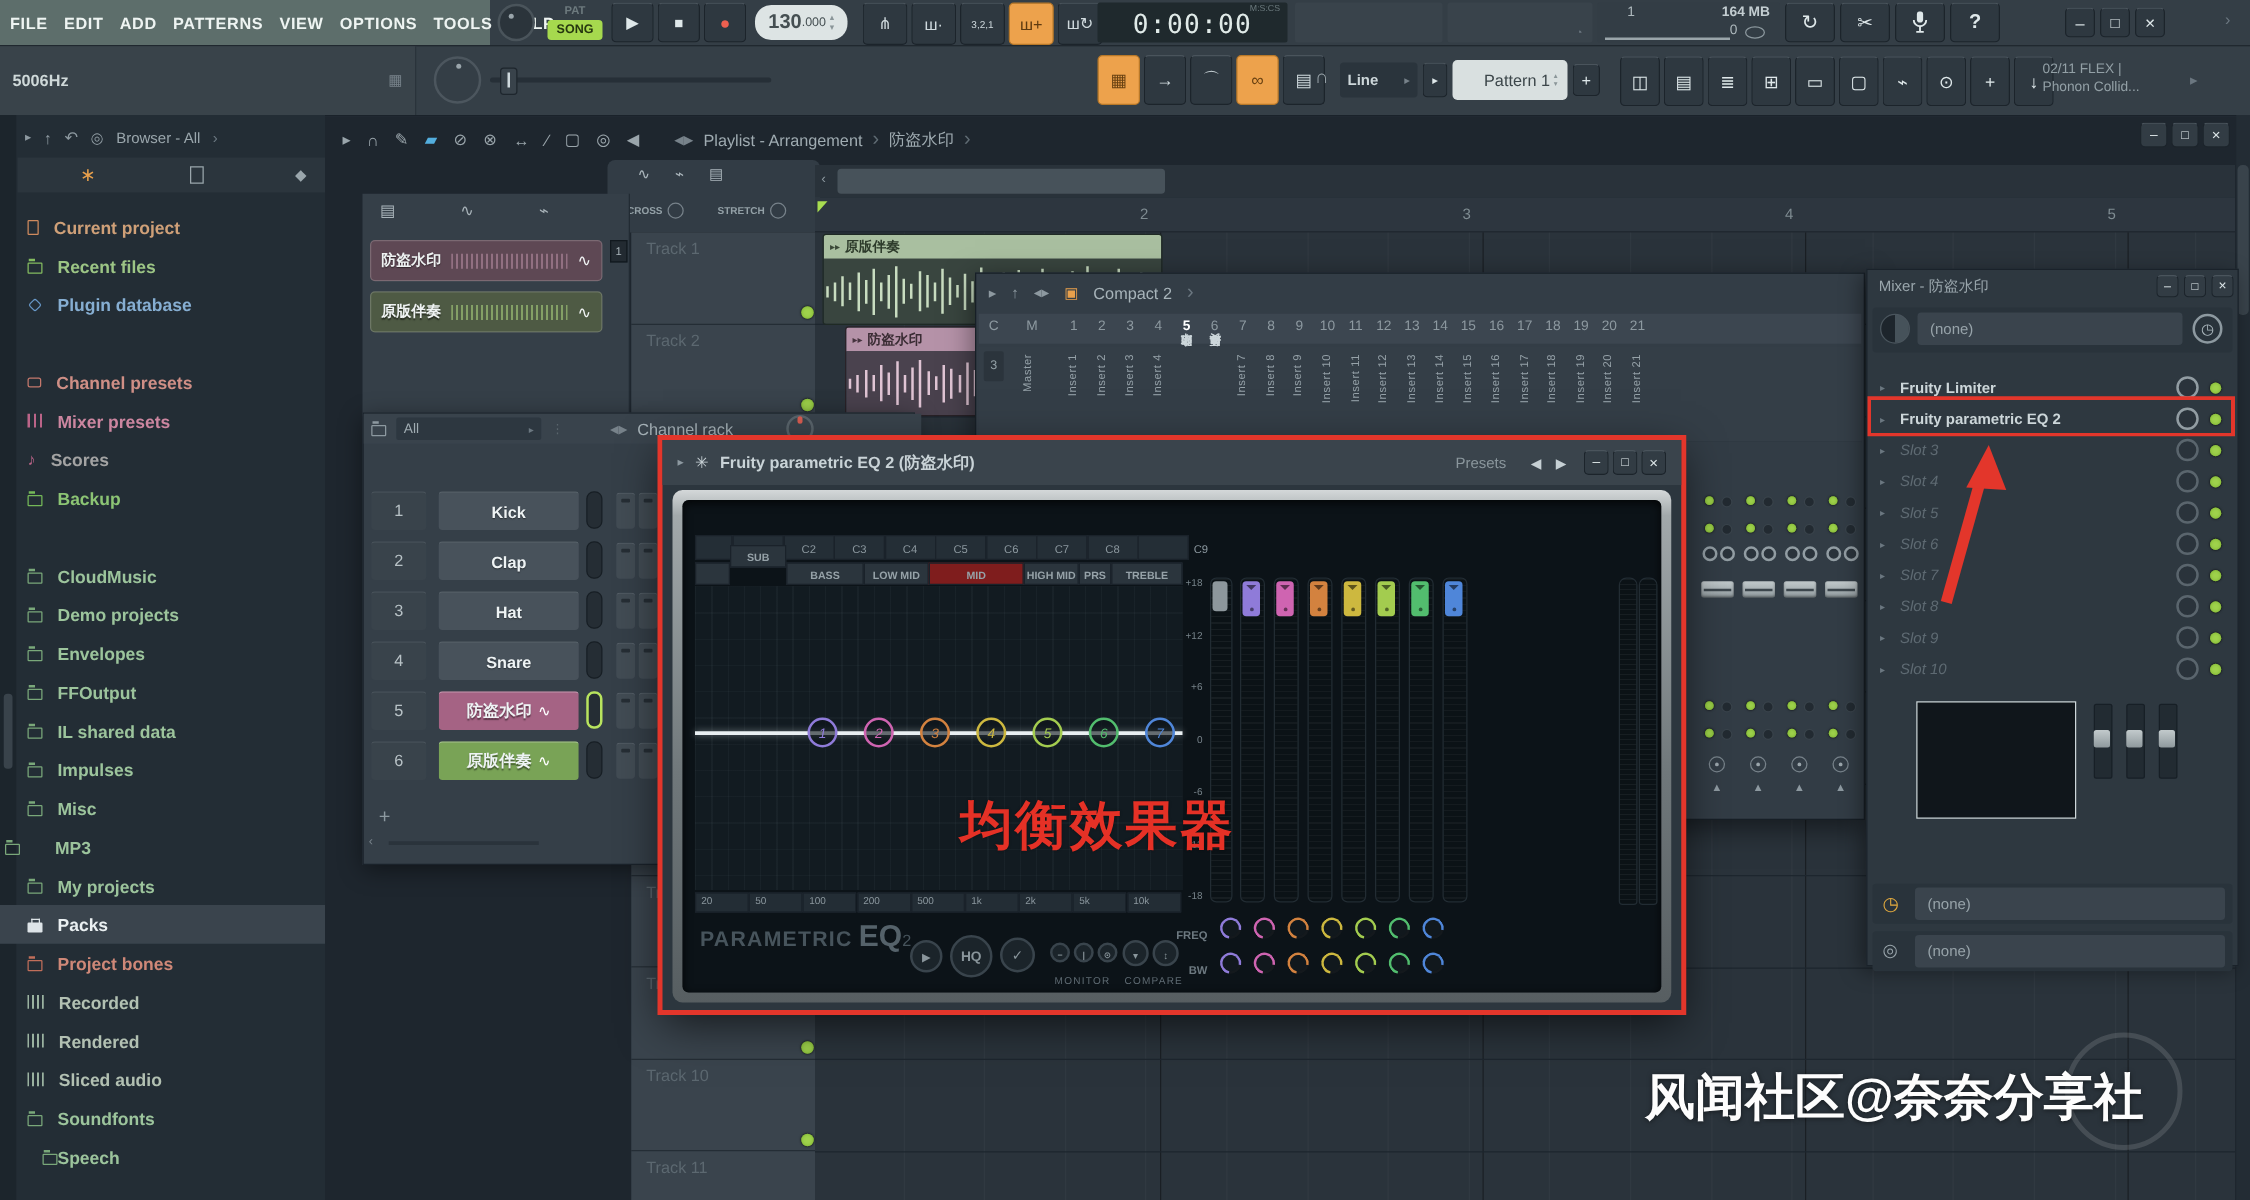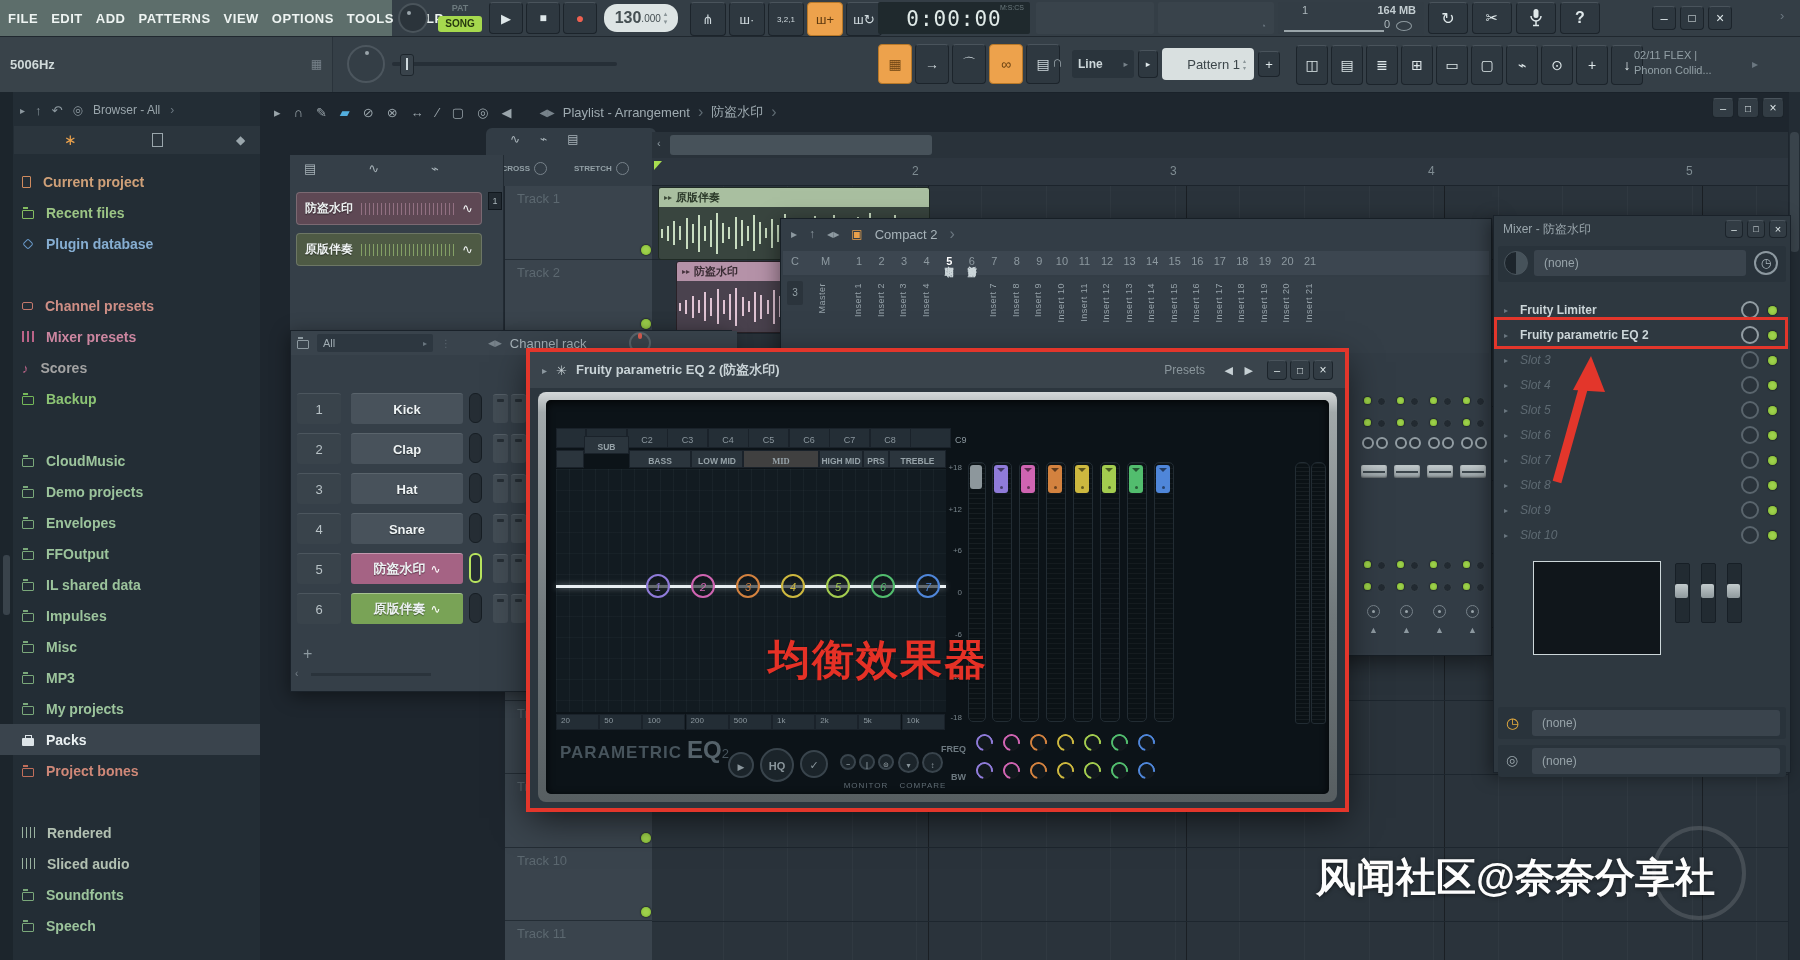--- a/index.html
+++ b/index.html
@@ -219,49 +219,53 @@
             <span style="font-size: 14px; font-weight: bold; color: rgb(156, 196, 156); white-space: nowrap;">IL shared data</span>
           </div>
           <div style="position: absolute; left: 0px; top: 434px; width: 260px; height: 31px; display: flex; align-items: center; padding-left: 22px; box-sizing: border-box; gap: 12px;">
             <span class="ic ic-folder" style="color: rgb(122, 168, 122);"></span>
             <span style="font-size: 14px; font-weight: bold; color: rgb(156, 196, 156); white-space: nowrap;">Impulses</span>
           </div>
           <div style="position: absolute; left: 0px; top: 465px; width: 260px; height: 31px; display: flex; align-items: center; padding-left: 22px; box-sizing: border-box; gap: 12px;">
             <span class="ic ic-folder" style="color: rgb(122, 168, 122);"></span>
             <span style="font-size: 14px; font-weight: bold; color: rgb(156, 196, 156); white-space: nowrap;">Misc</span>
           </div>
-          <div style="position: absolute; left: 0px; top: 496px; width: 260px; height: 31px; display: flex; align-items: center; padding-left: 22px; box-sizing: border-box; gap: 12px;">
+          <div style="position: absolute; left: 0px; top: 496px; width: 260px; height: 31px; display: flex; align-items: center; padding-left: 4px; box-sizing: border-box; gap: 28px;">
             <span class="ic ic-folder" style="color: rgb(122, 168, 122);"></span>
             <span style="font-size: 14px; font-weight: bold; color: rgb(156, 196, 156); white-space: nowrap;">MP3</span>
           </div>
           <div style="position: absolute; left: 0px; top: 527px; width: 260px; height: 31px; display: flex; align-items: center; padding-left: 22px; box-sizing: border-box; gap: 12px;">
             <span class="ic ic-folder" style="color: rgb(122, 168, 122);"></span>
             <span style="font-size: 14px; font-weight: bold; color: rgb(156, 196, 156); white-space: nowrap;">My projects</span>
           </div>
           <div style="position: absolute; left: 0px; top: 558px; width: 260px; height: 31px; display: flex; align-items: center; padding-left: 22px; box-sizing: border-box; gap: 12px; background: rgb(58, 68, 77);">
             <span class="ic ic-case" style="color: rgb(221, 228, 232);"></span>
             <span style="font-size: 14px; font-weight: bold; color: rgb(234, 240, 242); white-space: nowrap;">Packs</span>
           </div>
           <div style="position: absolute; left: 0px; top: 589px; width: 260px; height: 31px; display: flex; align-items: center; padding-left: 22px; box-sizing: border-box; gap: 12px;">
             <span class="ic ic-folder" style="color: rgb(192, 110, 90);"></span>
             <span style="font-size: 14px; font-weight: bold; color: rgb(207, 136, 120); white-space: nowrap;">Project bones</span>
           </div>
+          <div style="position: absolute; left: 0px; top: 620px; width: 260px; height: 31px; display: flex; align-items: center; padding-left: 22px; box-sizing: border-box; gap: 12px;">
+            <span class="ic ic-wave" style="color: rgb(154, 178, 160);"></span>
+            <span style="font-size: 14px; font-weight: bold; color: rgb(178, 192, 178); white-space: nowrap;">Recorded</span>
+          </div>
           <div style="position: absolute; left: 0px; top: 651px; width: 260px; height: 31px; display: flex; align-items: center; padding-left: 22px; box-sizing: border-box; gap: 12px;">
             <span class="ic ic-wave" style="color: rgb(154, 178, 160);"></span>
             <span style="font-size: 14px; font-weight: bold; color: rgb(178, 192, 178); white-space: nowrap;">Rendered</span>
           </div>
           <div style="position: absolute; left: 0px; top: 713px; width: 260px; height: 31px; display: flex; align-items: center; padding-left: 22px; box-sizing: border-box; gap: 12px;">
             <span class="ic ic-folder" style="color: rgb(122, 168, 122);"></span>
             <span style="font-size: 14px; font-weight: bold; color: rgb(156, 196, 156); white-space: nowrap;">Soundfonts</span>
           </div>
           <div style="position: absolute; left: 0px; top: 682px; width: 260px; height: 31px; display: flex; align-items: center; padding-left: 22px; box-sizing: border-box; gap: 12px;">
             <span class="ic ic-wave" style="color: rgb(154, 178, 160);"></span>
             <span style="font-size: 14px; font-weight: bold; color: rgb(178, 192, 178); white-space: nowrap;">Sliced audio</span>
           </div>
-          <div style="position: absolute; left: 0px; top: 744px; width: 260px; height: 31px; display: flex; align-items: center; padding-left: 22px; box-sizing: border-box; gap: 12px;">
+          <div style="position: absolute; left: 0px; top: 744px; width: 260px; height: 31px; display: flex; align-items: center; padding-left: 34px; box-sizing: border-box; gap: 0;">
             <span class="ic ic-folder" style="color: rgb(122, 168, 122);"></span>
             <span style="font-size: 14px; font-weight: bold; color: rgb(156, 196, 156); white-space: nowrap;">Speech</span>
           </div>
         </div>
     </div>
   </div>
 
   <div class="layer" id="layer-playlist">
     <div class="abs flexc" style="left:262px;top:94px;width:1526px;height:36px;gap:14px;padding-left:12px;color:#9aa5ab;" id="pl-header">
       <span id="pl-tools" class="flexc" style="gap:13px;">
@@ -894,21 +898,21 @@
             <div style="position: absolute; left: 161.5px; top: 28px; width: 39px; height: 18px; background: rgb(36, 46, 54); border: 1px solid rgb(26, 34, 42); text-align: center; line-height: 18px;"><span style="font-size: 9px; color: rgb(139, 151, 158);">C4</span></div>
             <div style="position: absolute; left: 202px; top: 28px; width: 39px; height: 18px; background: rgb(36, 46, 54); border: 1px solid rgb(26, 34, 42); text-align: center; line-height: 18px;"><span style="font-size: 9px; color: rgb(139, 151, 158);">C5</span></div>
             <div style="position: absolute; left: 242.5px; top: 28px; width: 39px; height: 18px; background: rgb(36, 46, 54); border: 1px solid rgb(26, 34, 42); text-align: center; line-height: 18px;"><span style="font-size: 9px; color: rgb(139, 151, 158);">C6</span></div>
             <div style="position: absolute; left: 283px; top: 28px; width: 39px; height: 18px; background: rgb(36, 46, 54); border: 1px solid rgb(26, 34, 42); text-align: center; line-height: 18px;"><span style="font-size: 9px; color: rgb(139, 151, 158);">C7</span></div>
             <div style="position: absolute; left: 323.5px; top: 28px; width: 39px; height: 18px; background: rgb(36, 46, 54); border: 1px solid rgb(26, 34, 42); text-align: center; line-height: 18px;"><span style="font-size: 9px; color: rgb(139, 151, 158);">C8</span></div>
             <div style="position: absolute; left: 364px; top: 28px; width: 39px; height: 18px; background: rgb(36, 46, 54); border: 1px solid rgb(26, 34, 42); text-align: center; line-height: 18px;"><span style="font-size: 9px; color: rgb(139, 151, 158); margin-left: 44px;">C9</span></div>
             <div style="position: absolute; left: 10px; top: 50px; width: 26px; height: 16px; background: rgb(43, 53, 61); border: 1px solid rgb(26, 34, 42); text-align: center; line-height: 16px;"></div>
             <div style="position: absolute; left: 38px; top: 36px; width: 43px; height: 16px; background: rgb(43, 53, 61); border: 1px solid rgb(26, 34, 42); text-align: center; line-height: 16px;"><span style="font-size: 8.5px; font-weight: bold; color: rgb(150, 162, 168);">SUB</span></div>
             <div style="position: absolute; left: 83px; top: 50px; width: 60px; height: 16px; background: rgb(43, 53, 61); border: 1px solid rgb(26, 34, 42); text-align: center; line-height: 16px;"><span style="font-size: 8.5px; font-weight: bold; color: rgb(150, 162, 168);">BASS</span></div>
             <div style="position: absolute; left: 145px; top: 50px; width: 50px; height: 16px; background: rgb(43, 53, 61); border: 1px solid rgb(26, 34, 42); text-align: center; line-height: 16px;"><span style="font-size: 8.5px; font-weight: bold; color: rgb(150, 162, 168);">LOW MID</span></div>
-            <div style="position: absolute; left: 197px; top: 50px; width: 74px; height: 16px; background: #404040; border: 1px solid rgb(26, 34, 42); text-align: center; line-height: 16px; font-family: Liberation Serif, serif;"><span style="font-size: 8.5px; font-weight: bold; color: rgb(150, 162, 168);">MID</span></div>
+            <div style="position: absolute; left: 197px; top: 50px; width: 74px; height: 16px; background: #7f1d1d; border: 1px solid rgb(26, 34, 42); text-align: center; line-height: 16px;"><span style="font-size: 8.5px; font-weight: bold; color: rgb(150, 162, 168);">MID</span></div>
             <div style="position: absolute; left: 273px; top: 50px; width: 42px; height: 16px; background: rgb(43, 53, 61); border: 1px solid rgb(26, 34, 42); text-align: center; line-height: 16px;"><span style="font-size: 8.5px; font-weight: bold; color: rgb(150, 162, 168);">HIGH MID</span></div>
             <div style="position: absolute; left: 317px; top: 50px; width: 24px; height: 16px; background: rgb(43, 53, 61); border: 1px solid rgb(26, 34, 42); text-align: center; line-height: 16px;"><span style="font-size: 8.5px; font-weight: bold; color: rgb(150, 162, 168);">PRS</span></div>
             <div style="position: absolute; left: 343px; top: 50px; width: 55px; height: 16px; background: rgb(43, 53, 61); border: 1px solid rgb(26, 34, 42); text-align: center; line-height: 16px;"><span style="font-size: 8.5px; font-weight: bold; color: rgb(150, 162, 168);">TREBLE</span></div>
             <div style="position: absolute; left: 10px; top: 69px; width: 390px; height: 243px; background: repeating-linear-gradient(to right, rgba(140, 160, 170, 0.055) 0px, rgba(140, 160, 170, 0.055) 1px, transparent 1px, transparent 13px), repeating-linear-gradient(rgba(140, 160, 170, 0.043) 0px, rgba(140, 160, 170, 0.043) 1px, transparent 1px, transparent 21px) rgb(18, 27, 33);">
               <div style="position: absolute; left: 0px; top: 116px; width: 390px; height: 2.5px; background: rgb(233, 239, 242); box-shadow: rgba(230, 240, 245, 0.45) 0px 0px 6px;"></div>
               <div style="position: absolute; left: 90px; top: 105px; width: 24px; height: 24px; border-radius: 50%; border: 2px solid rgb(143, 123, 217); background: rgba(14, 20, 25, 0.6); box-sizing: border-box; text-align: center; line-height: 20px;"><span style="font-size: 11px; font-style: italic; color: rgb(143, 123, 217);">1</span></div>
               <div style="position: absolute; left: 135px; top: 105px; width: 24px; height: 24px; border-radius: 50%; border: 2px solid rgb(207, 100, 177); background: rgba(14, 20, 25, 0.6); box-sizing: border-box; text-align: center; line-height: 20px;"><span style="font-size: 11px; font-style: italic; color: rgb(207, 100, 177);">2</span></div>
               <div style="position: absolute; left: 180px; top: 105px; width: 24px; height: 24px; border-radius: 50%; border: 2px solid rgb(211, 130, 63); background: rgba(14, 20, 25, 0.6); box-sizing: border-box; text-align: center; line-height: 20px;"><span style="font-size: 11px; font-style: italic; color: rgb(211, 130, 63);">3</span></div>
               <div style="position: absolute; left: 225px; top: 105px; width: 24px; height: 24px; border-radius: 50%; border: 2px solid rgb(205, 184, 63); background: rgba(14, 20, 25, 0.6); box-sizing: border-box; text-align: center; line-height: 20px;"><span style="font-size: 11px; font-style: italic; color: rgb(205, 184, 63);">4</span></div>
               <div style="position: absolute; left: 270px; top: 105px; width: 24px; height: 24px; border-radius: 50%; border: 2px solid rgb(163, 204, 79); background: rgba(14, 20, 25, 0.6); box-sizing: border-box; text-align: center; line-height: 20px;"><span style="font-size: 11px; font-style: italic; color: rgb(163, 204, 79);">5</span></div>

